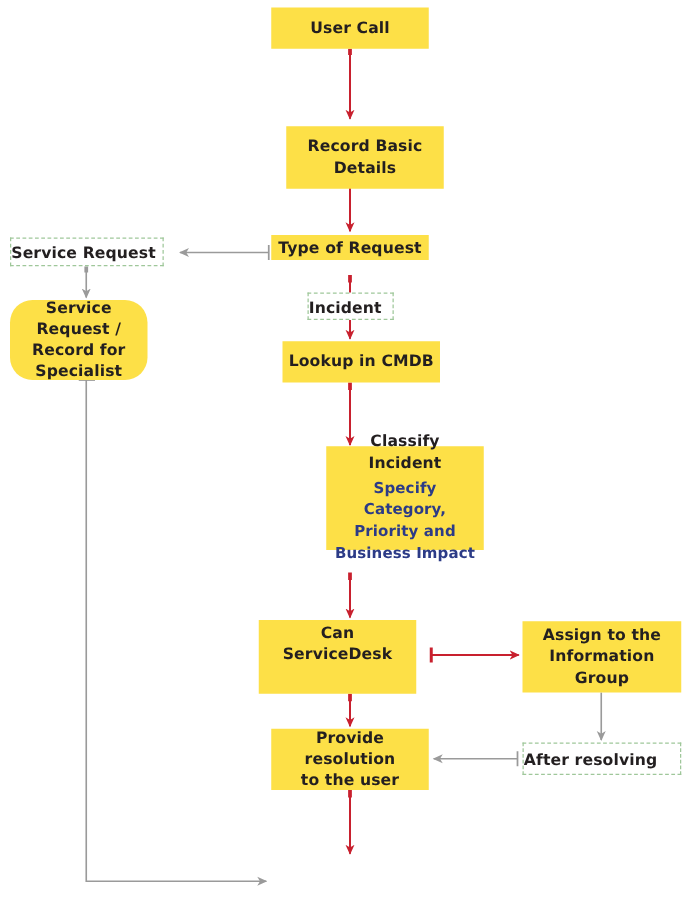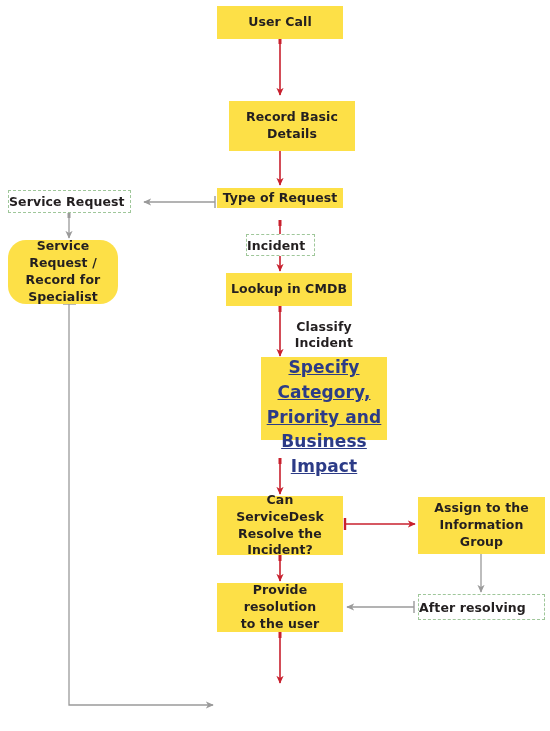--- a/index.html
+++ b/index.html
@@ -36,24 +36,23 @@
     padding: 2px 4px;
   }
   .node .title {
     color: #231f20;
     font-weight: bold;
     font-size: 12.5px;
   }
   .node .subtitle {
     color: #2c3b87;
     font-weight: bold;
-    font-size: 17px;
+    font-size: 12px;
     line-height: 1.45;
     margin-top: 3px;
-    text-decoration: underline;
   }
   
   .dashlabel {
     position: absolute;
     background: #ffffff;
     border: 1px dashed #9fc79a;
     box-sizing: border-box;
     display: flex;
     align-items: center;
     justify-content: flex-start;
@@ -172,23 +171,22 @@
     <span class="title">Lookup in CMDB</span>
   </div>
 
   <div class="node" style="left:217px; top:357px; width:126px; height:83px;margin-left:44px;">
     <span class="title">Classify Incident</span>
     <span class="subtitle">Specify Category,</span>
     <span class="subtitle" style="margin-top:0;">Priority and</span>
     <span class="subtitle" style="margin-top:0;">Business Impact</span>
   </div>
 
-  <div class="node" style="left:217px; top:496px; width:126px; height:59px;">
+  <div class="node" style="left:207px; top:496px; width:126px; height:59px;justify-content:space-between;">
     <span class="title">Can ServiceDesk</span>
-    <span class="title">Resolve the Incident?</span>
   </div>
 
   <div class="node" style="left:418px; top:497px; width:127px; height:57px;text-align:center;">
     <span class="title">Assign to the</span>
     <span class="title">Information Group</span>
   </div>
 
   <div class="node" style="left:217px; top:583px; width:126px; height:49px;">
     <span class="title">Provide resolution</span>
     <span class="title">to the user</span>

